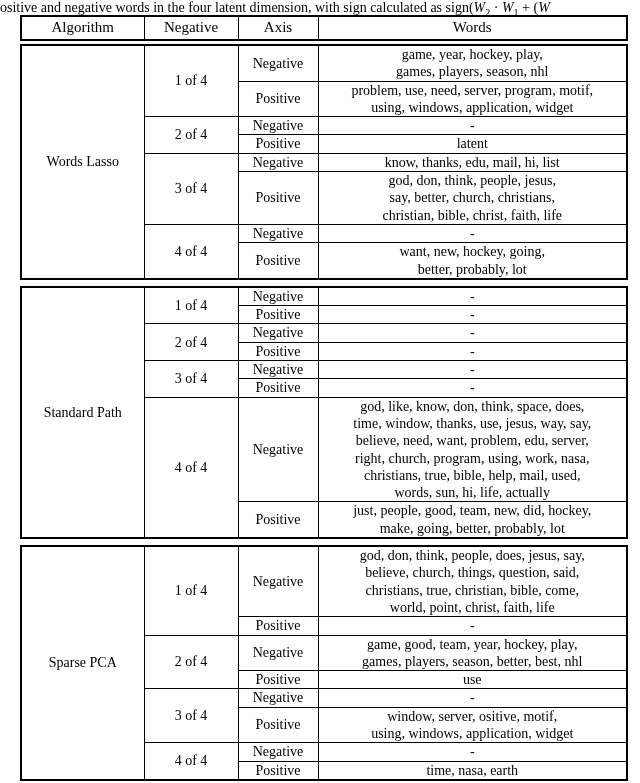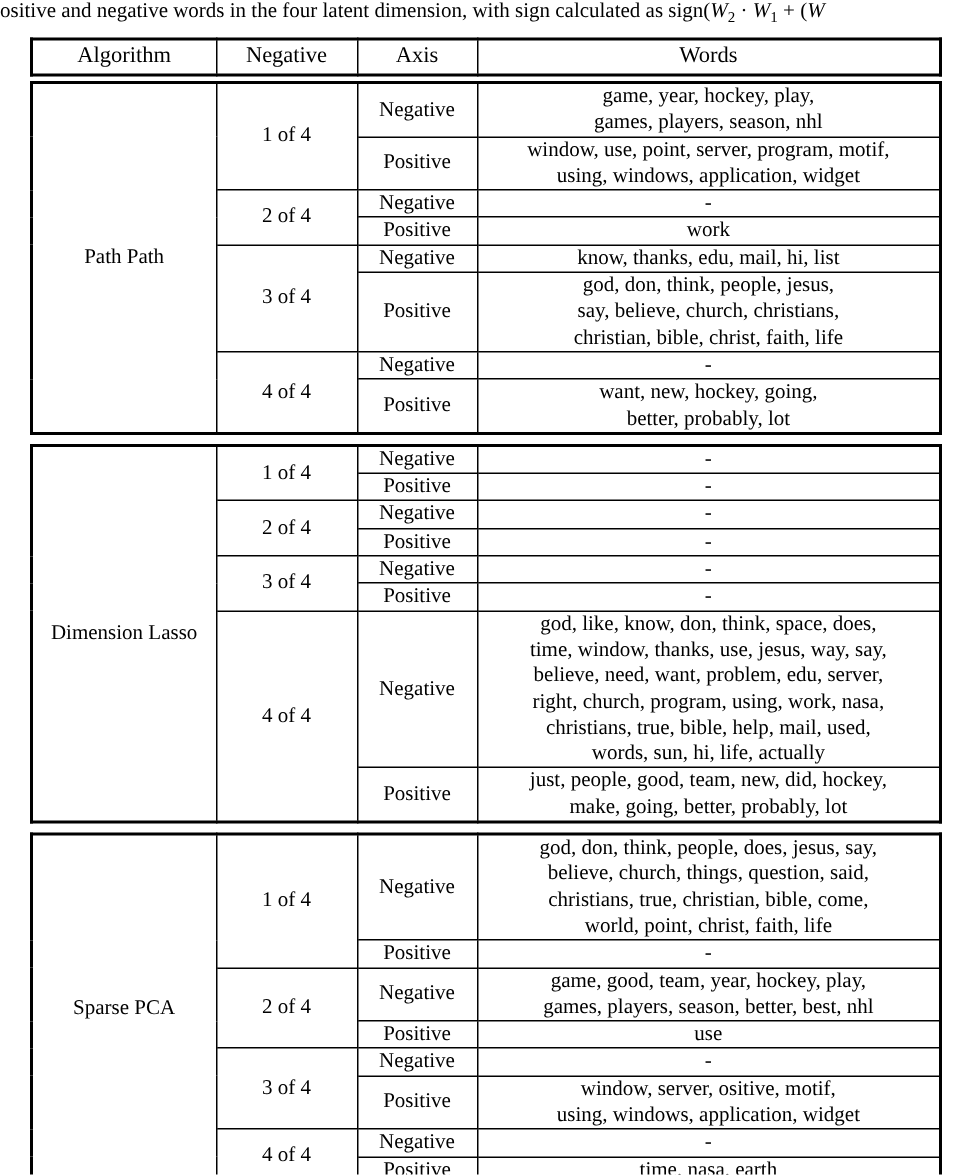--- a/index.html
+++ b/index.html
@@ -7,21 +7,21 @@
     padding: 0;
     width: 640px;
     height: 783px;
     background: #ffffff;
     color: #000000;
     font-family: "Liberation Serif", serif;
     overflow: hidden;
   }
   .caption {
     width: 640px;
-    height: 25px;
+    height: 15px;
     line-height: 15px;
     font-size: 14px;
     white-space: nowrap;
     overflow: hidden;
   }
   .caption .mathvar { font-style: italic; }
   .caption sub { font-size: 10px; line-height: 0; }
   .tablewrap {
     margin-left: 20px;
     width: 484px;
@@ -76,49 +76,49 @@
 
   <table class="section-table">
     <colgroup>
         <col class="c-alg">
         <col class="c-dim">
         <col class="c-axis">
         <col class="c-words">
       </colgroup>
     <tbody>
         <tr>
-      <td rowspan="8">Path Path</td>
+      <td rowspan="8">Words Lasso</td>
       <td rowspan="2">1 of 4</td>
       <td>Negative</td>
       <td class="words">game, year, hockey, play,
 games, players, season, nhl</td>
     </tr>
     <tr>
       <td>Positive</td>
-      <td class="words">window, use, point, server, program, motif,
+      <td class="words">problem, use, need, server, program, motif,
 using, windows, application, widget</td>
     </tr>
     <tr>
       <td rowspan="2">2 of 4</td>
       <td>Negative</td>
       <td class="words">-</td>
     </tr>
     <tr>
       <td>Positive</td>
-      <td class="words">work</td>
+      <td class="words">latent</td>
     </tr>
     <tr>
       <td rowspan="2">3 of 4</td>
       <td>Negative</td>
       <td class="words">know, thanks, edu, mail, hi, list</td>
     </tr>
     <tr>
       <td>Positive</td>
       <td class="words">god, don, think, people, jesus,
-say, believe, church, christians,
+say, better, church, christians,
 christian, bible, christ, faith, life</td>
     </tr>
     <tr>
       <td rowspan="2">4 of 4</td>
       <td>Negative</td>
       <td class="words">-</td>
     </tr>
     <tr>
       <td>Positive</td>
       <td class="words">want, new, hockey, going,
@@ -129,21 +129,21 @@
 
   <table class="section-table">
     <colgroup>
         <col class="c-alg">
         <col class="c-dim">
         <col class="c-axis">
         <col class="c-words">
       </colgroup>
     <tbody>
         <tr>
-      <td rowspan="8">Dimension Lasso</td>
+      <td rowspan="8">Standard Path</td>
       <td rowspan="2">1 of 4</td>
       <td>Negative</td>
       <td class="words">-</td>
     </tr>
     <tr>
       <td>Positive</td>
       <td class="words">-</td>
     </tr>
     <tr>
       <td rowspan="2">2 of 4</td>

